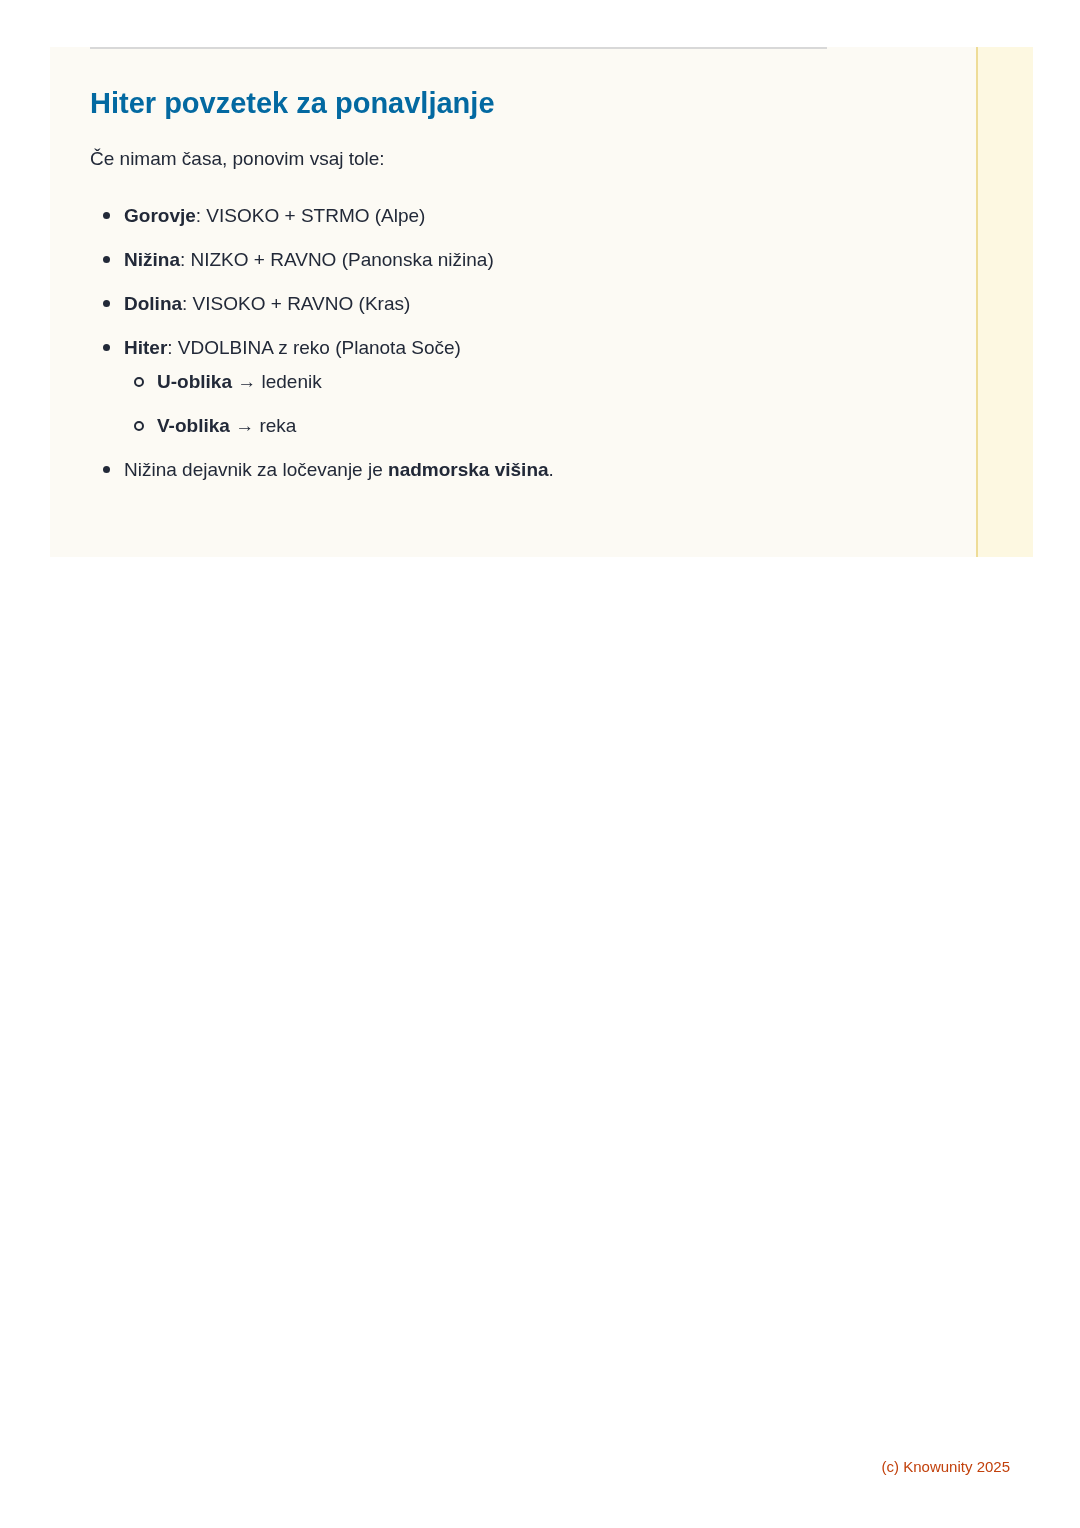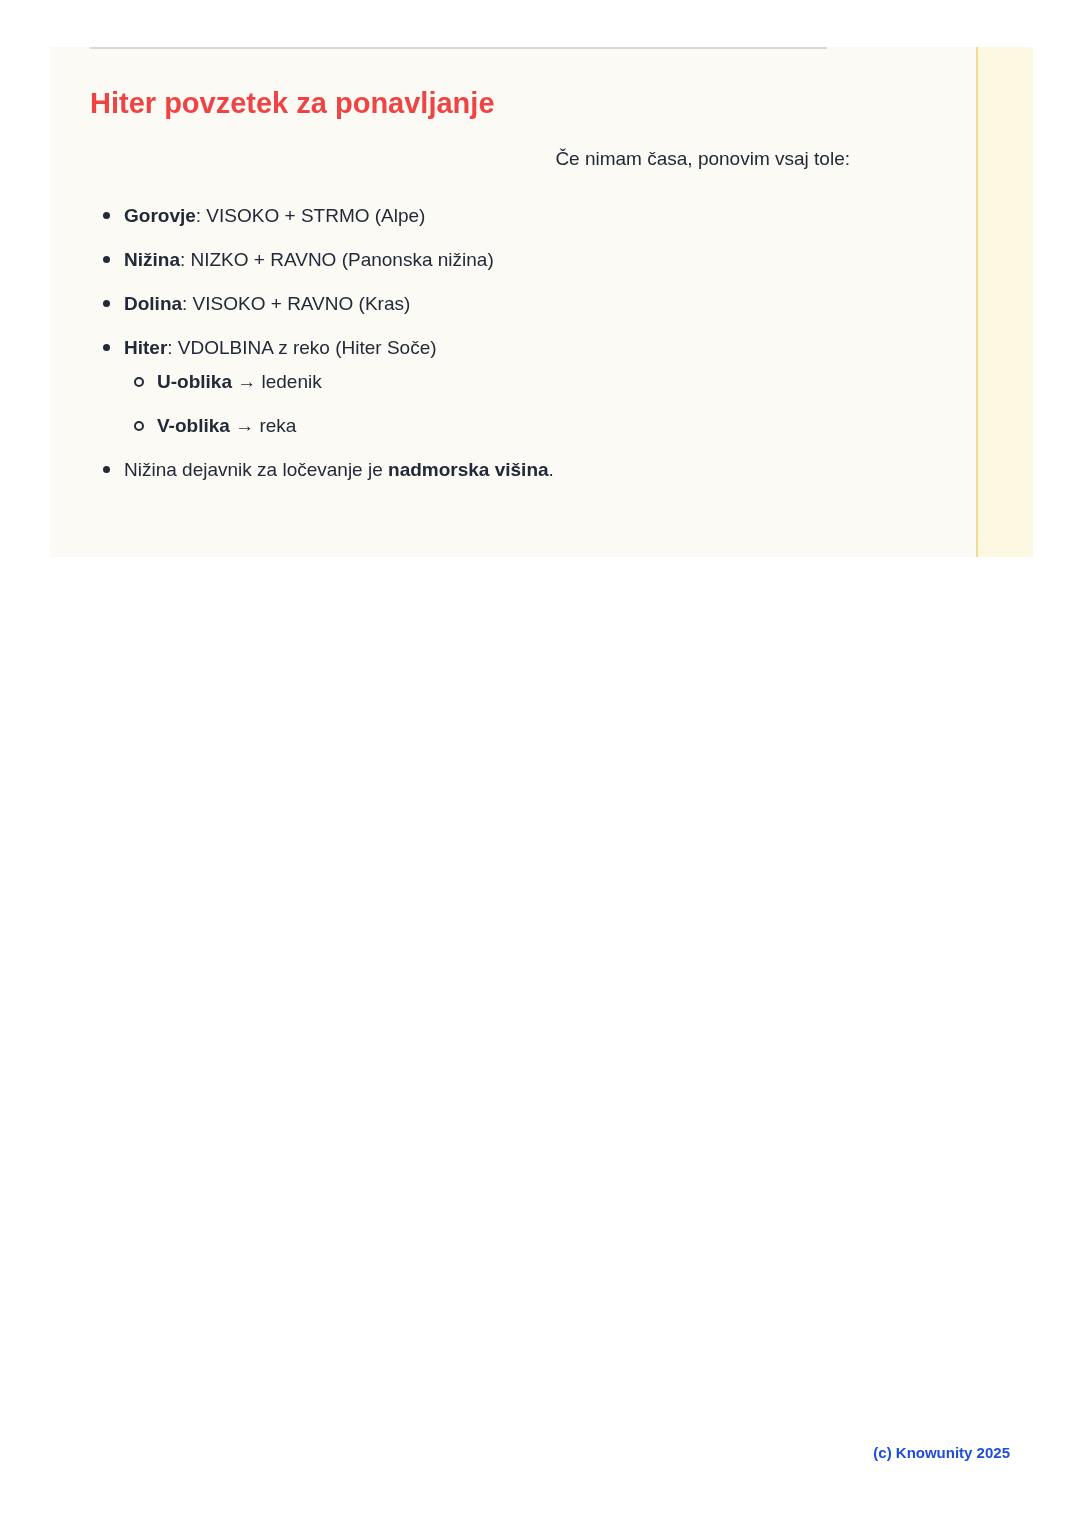--- a/index.html
+++ b/index.html
@@ -41,28 +41,27 @@
     position: absolute;
     left: 40px;
     top: 0;
     width: 760px;
   }
   h1.title {
     margin: 41px 0 0 0;
     font-size: 29px;
     line-height: 31px;
     font-weight: 700;
-    color: #ef4444;
+    color: #0369a1;
   }
   p.intro {
     margin: 28px 0 0 0;
     font-size: 19px;
     line-height: 23px;
     color: #222938;
-    text-align: right;
   }
   ul.main-list {
     margin: 35px 0 0 0;
     padding: 0;
     list-style: none;
     font-size: 19px;
     line-height: 22px;
     color: #222938;
   }
   ul.main-list li { position: relative; }
@@ -98,41 +97,40 @@
     width: 6px;
     height: 6px;
     border-radius: 50%;
     background: transparent;
     border: 2px solid #222938;
   }
   strong { font-weight: 700; text-align: center; }
   .footer {
     position: absolute;
     right: 70px;
-    bottom: 66px;
+    bottom: 52px;
     font-size: 15px;
     line-height: 18px;
-    color: #1d4ed8;
-    font-weight: bold;
+    color: #c2410c;
   }
 </style>
 </head>
 <body>
 
 <div class="card">
   <div class="top-divider"></div>
   <div class="accent-bar"></div>
   <div class="content">
     <h1 class="title">Hiter povzetek za ponavljanje</h1>
     <p class="intro">Če nimam časa, ponovim vsaj tole:</p>
     <ul class="main-list" id="bullet-list">
         <li class="li1"><strong>Gorovje</strong><span>: VISOKO + STRMO (Alpe)</span></li>
         <li class="li1"><strong>Nižina</strong><span>: NIZKO + RAVNO (Panonska nižina)</span></li>
         <li class="li1"><strong>Dolina</strong><span>: VISOKO + RAVNO (Kras)</span></li>
-        <li class="li1"><strong>Hiter</strong><span>: VDOLBINA z reko (Hiter Soče)</span><ul class="sub-list">
+        <li class="li1"><strong>Hiter</strong><span>: VDOLBINA z reko (Planota Soče)</span><ul class="sub-list">
             <li class="li2"><strong>U-oblika</strong><span> → ledenik</span></li>
             <li class="li2"><strong>V-oblika</strong><span> → reka</span></li>
           </ul></li>
         <li class="li1"><span>Nižina dejavnik za ločevanje je </span><strong>nadmorska višina</strong><span>.</span></li>
       </ul>
   </div>
 </div>
 
 <div class="footer">(c) Knowunity 2025</div>
 

